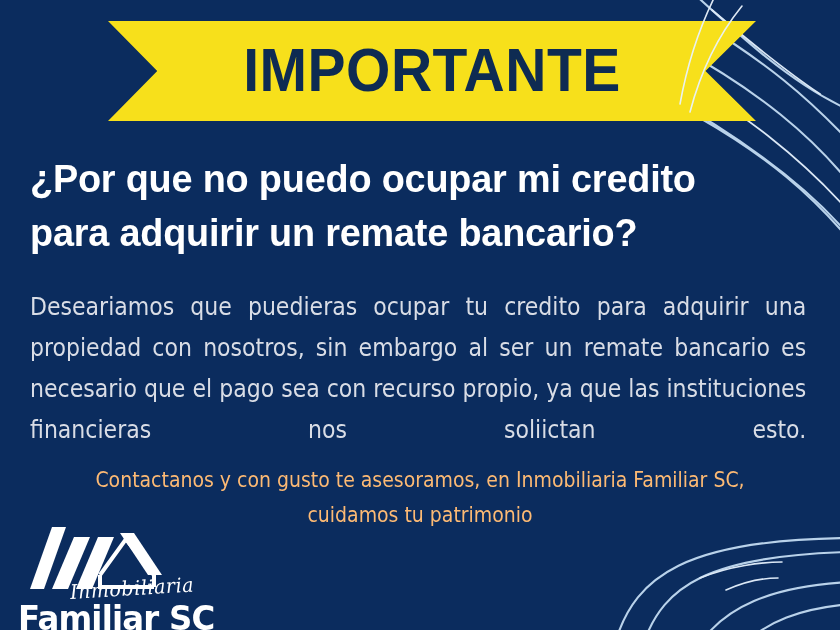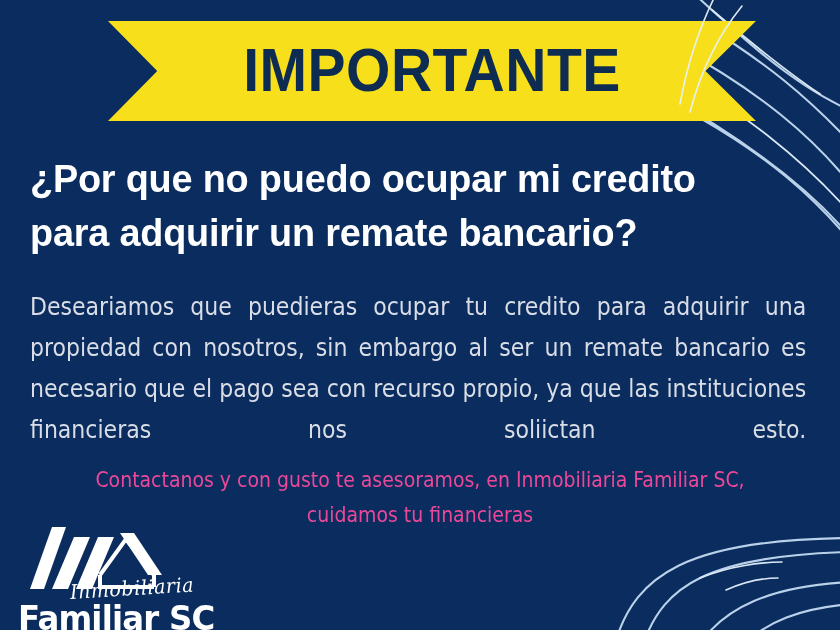--- a/index.html
+++ b/index.html
@@ -93,21 +93,21 @@
     display: inline-block;
     width: 100%;
   }
 
   
   .contact {
     position: absolute;
     left: 40px;
     top: 463px;
     width: 760px;
-    color: #ec4899;
+    color: #fdba74;
     font-family: "DejaVu Sans Condensed", "Liberation Sans Narrow", "Liberation Sans", sans-serif;
     font-size: 21px;
     font-weight: 400;
     line-height: 1.66;
     text-align: center;
   }
   .contact .ct-line { display: block; }
 
   
   .logo {
@@ -185,21 +185,21 @@
 
   <div class="headline">
     <span class="hl-line">¿Por que no puedo ocupar mi credito</span>
     <span class="hl-line">para adquirir un remate bancario?</span>
   </div>
 
   <div class="body-copy">Deseariamos que puedieras ocupar tu credito para adquirir una propiedad con nosotros, sin embargo al ser un remate bancario es necesario que el pago sea con recurso propio, ya que las instituciones financieras nos soliictan esto.</div>
 
   <div class="contact">
     <span class="ct-line">Contactanos y con gusto te asesoramos, en Inmobiliaria Familiar SC,</span>
-    <span class="ct-line">cuidamos tu financieras</span>
+    <span class="ct-line">cuidamos tu patrimonio</span>
   </div>
 
   <svg class="arc-layer" viewBox="0 0 840 630" xmlns="http://www.w3.org/2000/svg" aria-hidden="true">
     <g fill="none" stroke="#b9d2ea" stroke-width="2.1" stroke-linecap="round">
       <path d="M 616 640 C 636 576 686 540 846 538"></path>
       <path d="M 644 642 C 664 586 708 556 848 552"></path>
       <path d="M 700 644 C 724 608 770 586 850 582"></path>
       <path d="M 742 646 C 766 622 800 608 852 604"></path>
     </g>
     <g fill="none" stroke="#dbe8f6" stroke-width="1.6" stroke-linecap="round">

